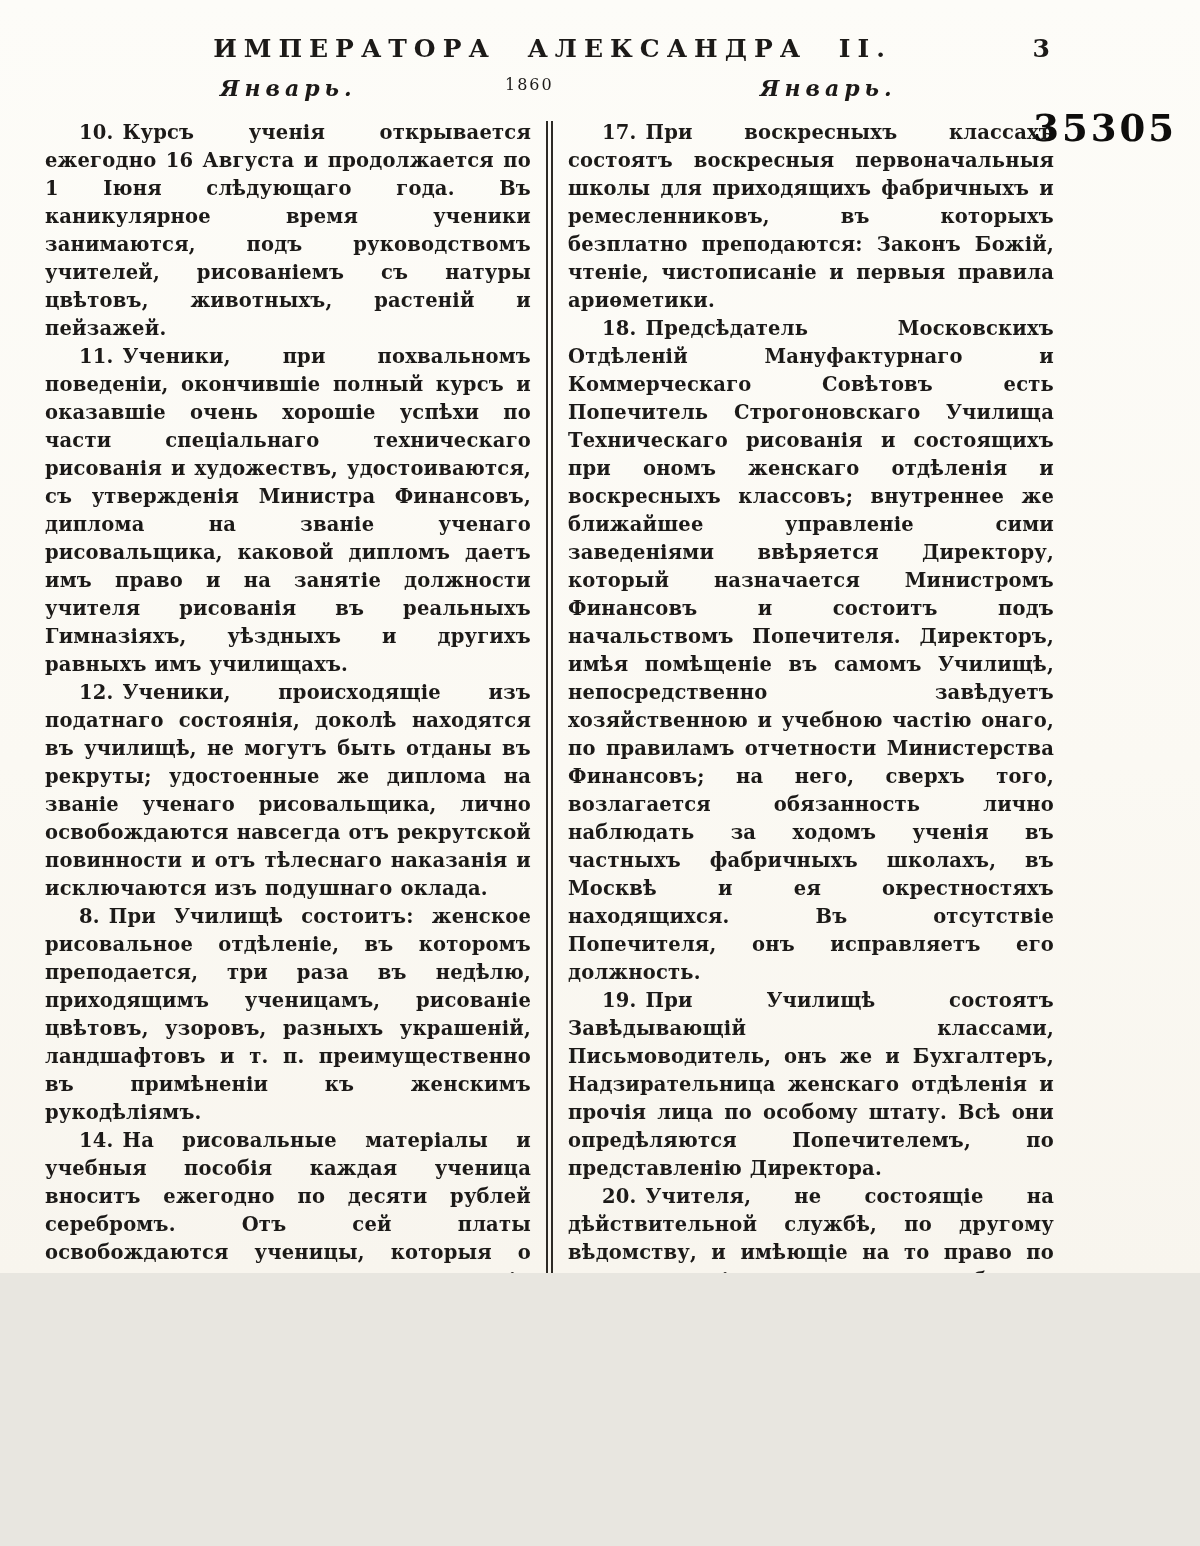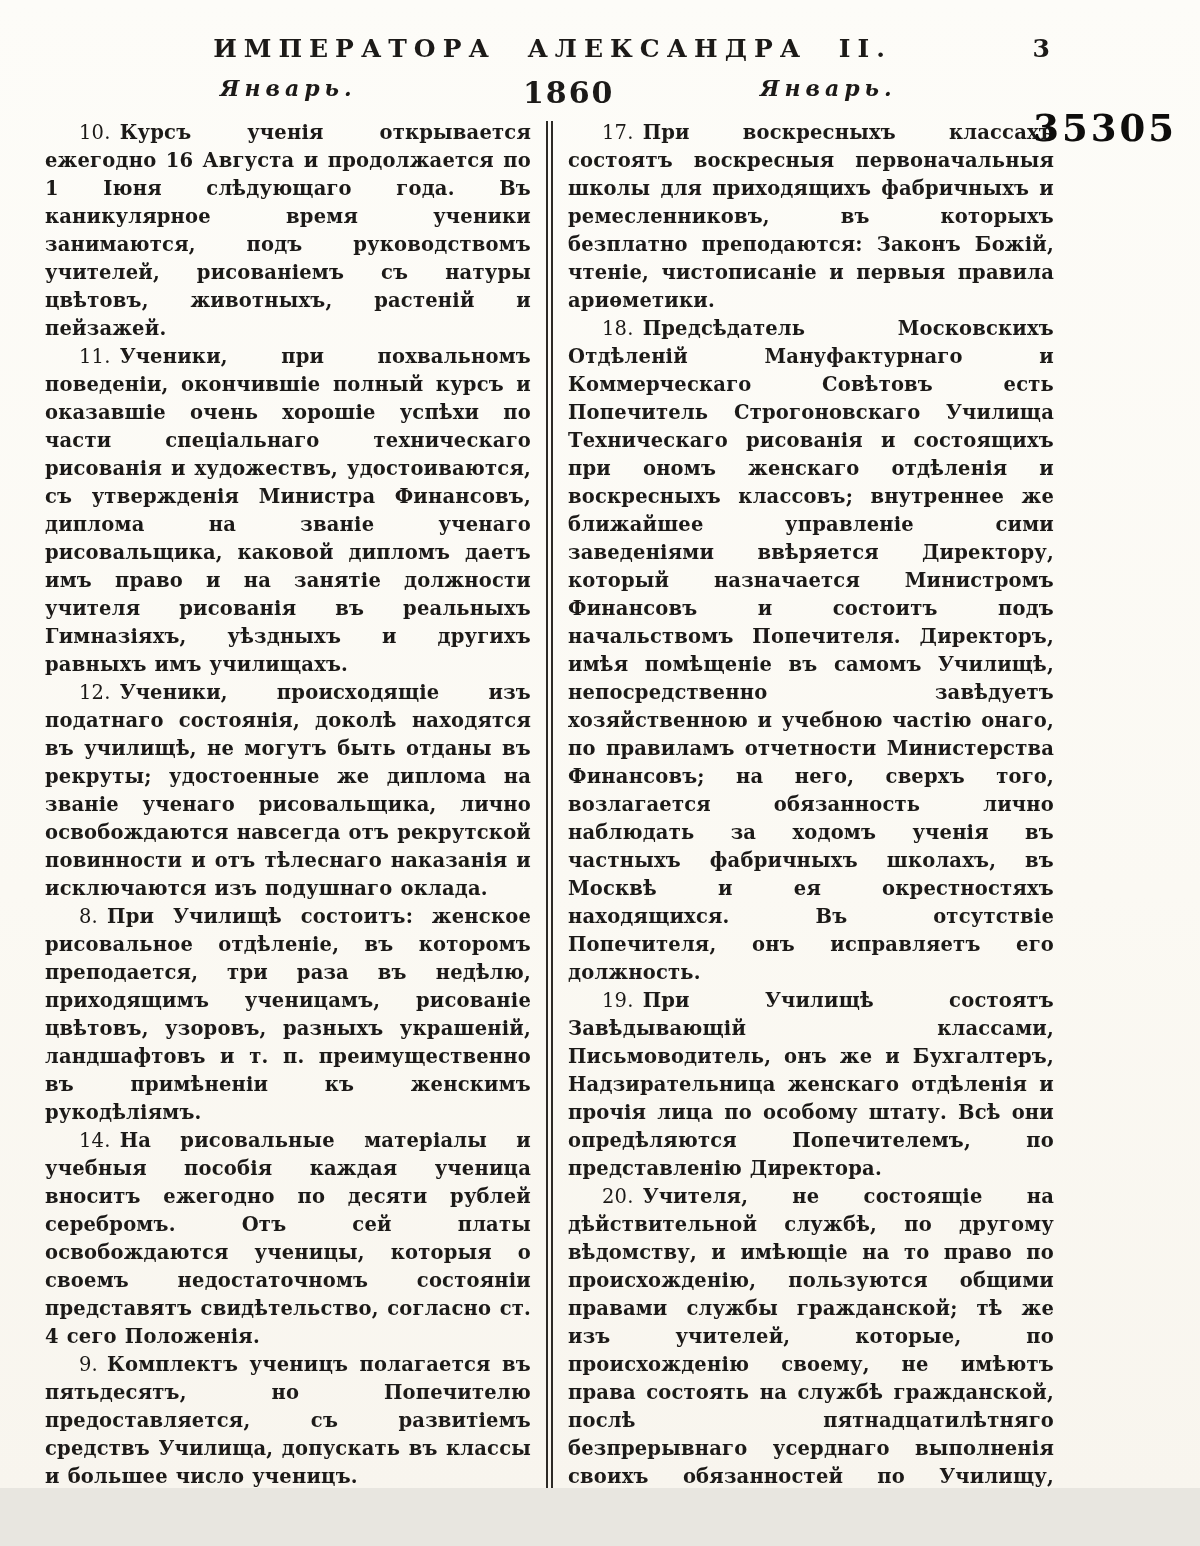--- a/index.html
+++ b/index.html
@@ -1,18 +1,18 @@
 <!DOCTYPE html>
 <html><head>
 <meta charset="utf-8">
 <style>
   html,body{margin:0;padding:0;background:#e8e6e0;}
   .page{
     position:relative;
-    width:1200px;height:1488px;
+    width:1200px;height:1273px;
     margin:0 auto;
     background:linear-gradient(180deg,#fdfcf8 0%, #fbf9f3 60%, #f8f5ee 100%);
     color:#1c1a18;
     font-family:"DejaVu Serif", serif;
     overflow:hidden;
   }
   
   .header{position:relative;width:1015px;margin-left:45px;padding-top:34px;}
   .header-title{
     text-align:center;
@@ -26,22 +26,22 @@
   }
   .header-sub{position:relative;height:44px;margin-top:12px;}
   .month{
     position:absolute;top:0;
     font-style:italic;font-weight:700;
     font-size:22px;letter-spacing:5px;
   }
   .month-left{left:175px;}
   .month-right{left:715px;}
   .year{
-    position:absolute;top:0;left:478px;
-    font-size:30px;font-weight:700;letter-spacing:2px;
+    position:absolute;top:0;left:460px;
+    font-size:16px;font-weight:400;letter-spacing:2px;
   }
   .stamp-number{
     position:absolute;top:106px;right:23px;
     font-size:37px;font-weight:700;letter-spacing:3px;
     color:#0e0d0c;
     font-family:"DejaVu Serif", serif;
   }
   
   .columns{
     display:flex;
@@ -62,21 +62,21 @@
   .col-left{padding-right:2px;}
   .col-right{padding-left:2px;}
   .divider{
     width:3px;
     border-left:2px solid #2d2a26;
     border-right:2px solid #2d2a26;
     margin:2px 13px 0 13px;
   }
   .para{margin:0;text-indent:34px;}
   .para.no-indent{text-indent:0;}
-  .para-num{font-weight:400;padding-right:9px;}
+  .para-num{font-weight:700;padding-right:9px;}
   .para-num:empty{display:none;padding:0;}
 </style>
 </head>
 <body>
 
 <div class="page">
 
   <div class="header">
     <div class="header-title">ИМПЕРАТОРА АЛЕКСАНДРА II.</div>
     <div class="page-number">3</div>

